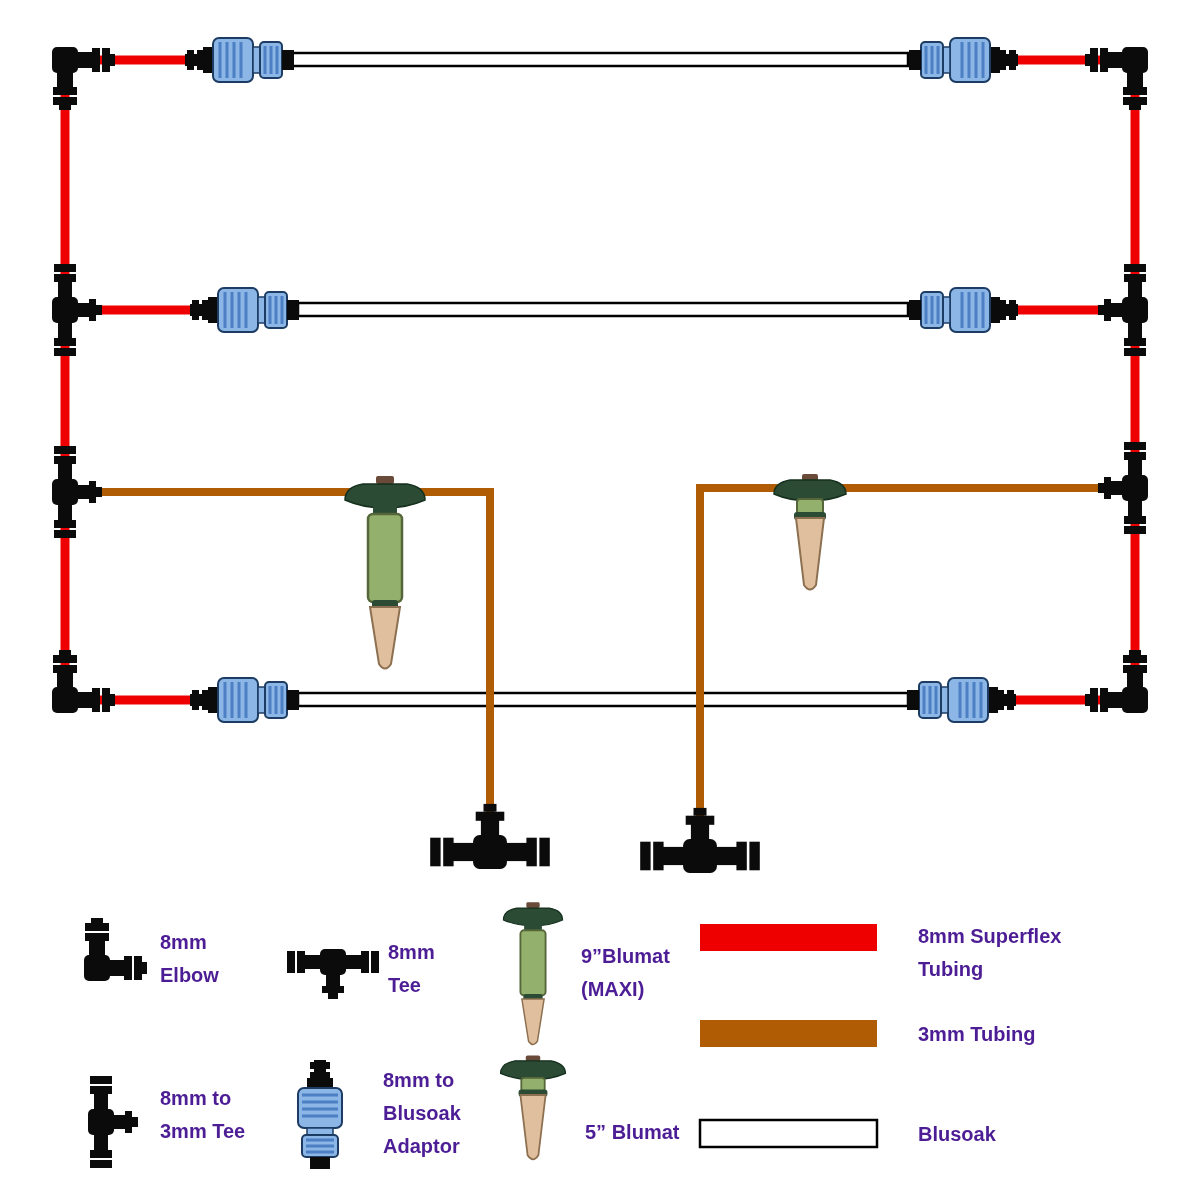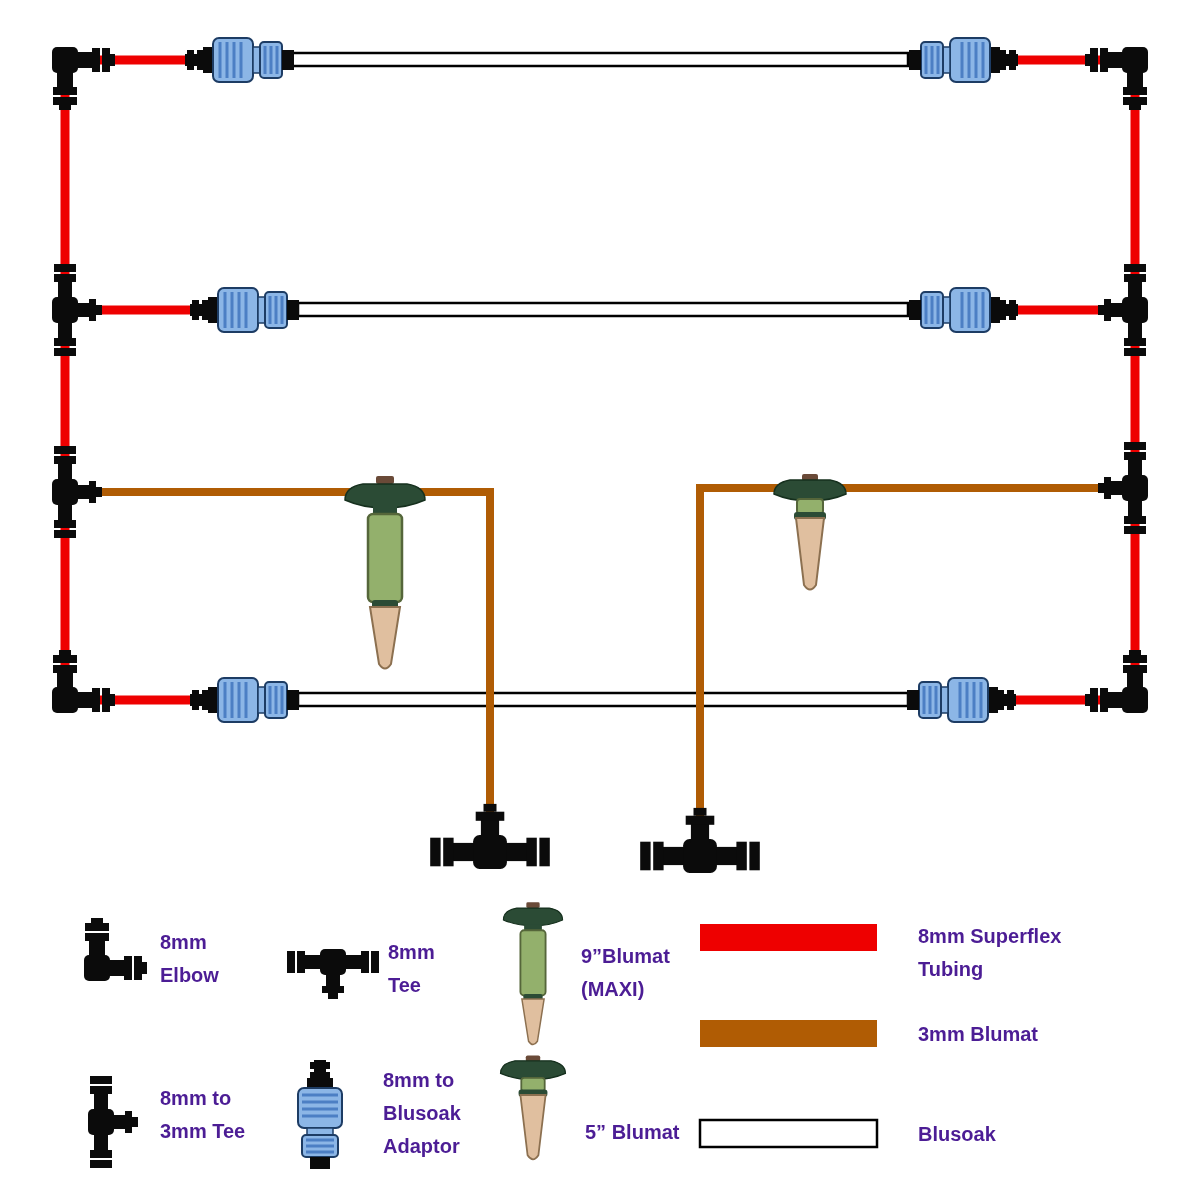--- a/index.html
+++ b/index.html
@@ -344,15 +344,15 @@
   <div class="lbl lbl-2">9”Blumat
 (MAXI)</div>
   <div class="lbl lbl-3">8mm Superflex
 Tubing</div>
   <div class="lbl lbl-4">8mm to
 3mm Tee</div>
   <div class="lbl lbl-5">8mm to
 Blusoak
 Adaptor</div>
   <div class="lbl lbl-6">5” Blumat</div>
-  <div class="lbl lbl-7">3mm Blumat</div>
+  <div class="lbl lbl-7">3mm Tubing</div>
   <div class="lbl lbl-8">Blusoak</div>
 </div>
 
 </body></html>

